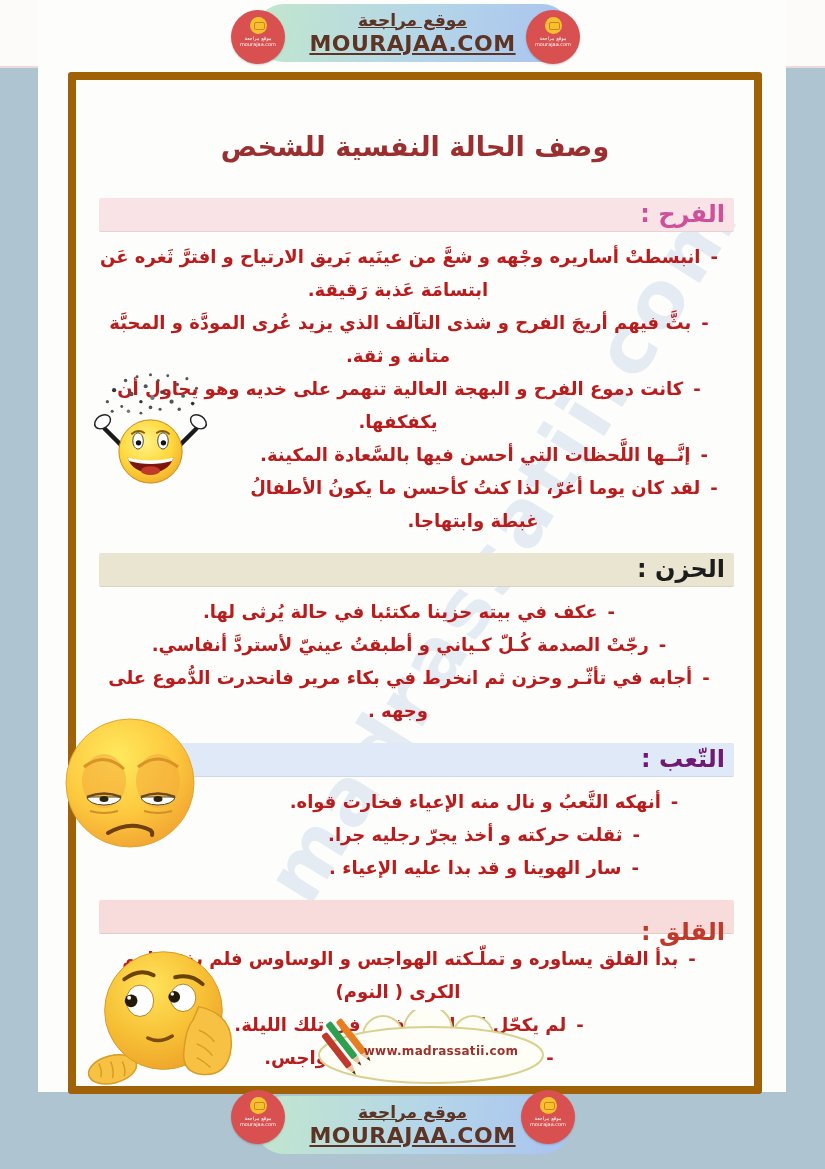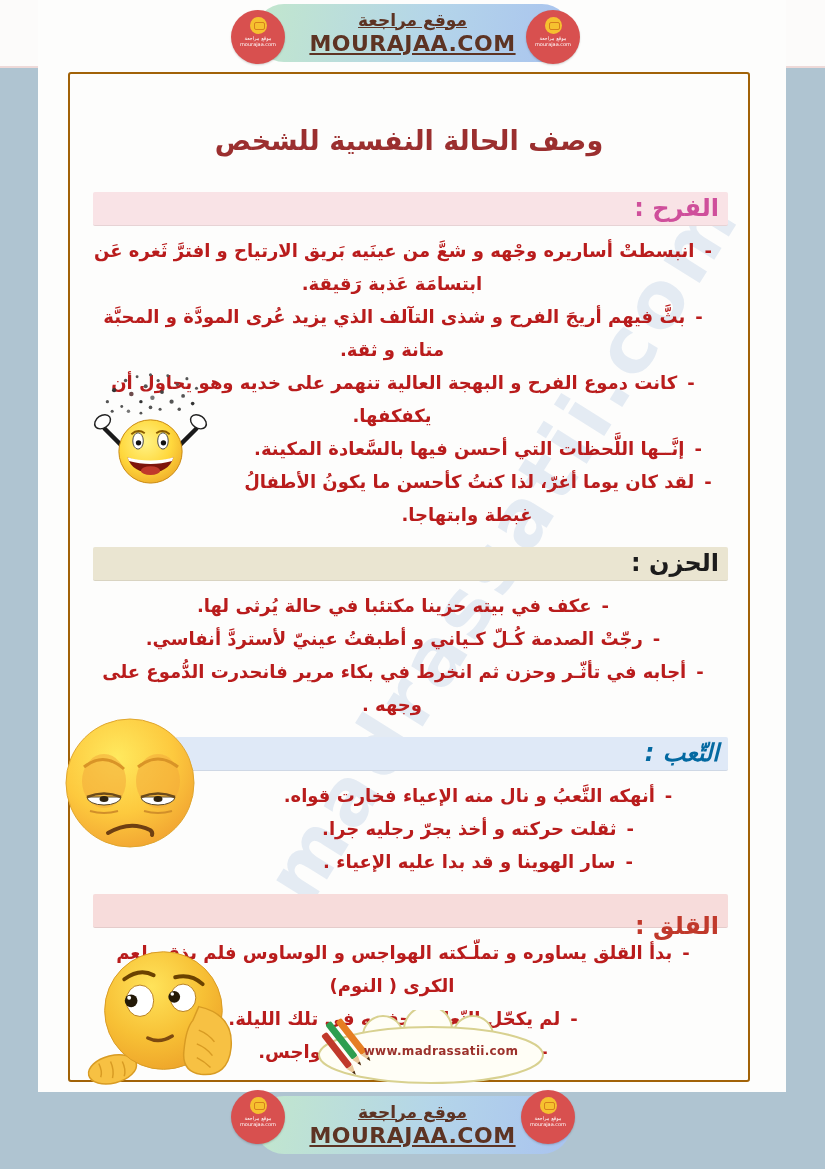--- a/index.html
+++ b/index.html
@@ -5,21 +5,21 @@
   html,body{margin:0;padding:0;}
   body{
     width:825px;height:1169px;position:relative;overflow:hidden;
     background:#afc4d1;
     font-family:"DejaVu Sans","Liberation Sans",sans-serif;
   }
   
   .top-band{position:absolute;left:0;top:0;width:825px;height:66px;background:#fcfbfa;border-bottom:2px solid #eed9d8;}
   
   .page{position:absolute;left:38px;top:0;width:748px;height:1092px;background:#fdfdfc;}
-  .frame{position:absolute;left:30px;top:72px;width:678px;height:1006px;border:2px solid #a16207;border-radius:3px;}
+  .frame{position:absolute;left:30px;top:72px;width:678px;height:1006px;border:8px solid #a16207;border-radius:3px;}
   .content{padding:0 8px;position:relative;z-index:2;}
   
   .pill{position:absolute;left:50%;transform:translateX(-50%);width:316px;height:58px;border-radius:30px;
     background:linear-gradient(100deg,#c2e7cc 0%,#b4d5e9 55%,#a9c3ef 100%);
     display:flex;flex-direction:column;align-items:center;justify-content:center;z-index:10;}
   .pill-name{font-size:17px;font-weight:bold;color:#5d3323;text-decoration:underline;line-height:21px;cursor:pointer;}
   .pill-domain{font-size:22px;font-weight:bold;color:#5d3323;text-decoration:underline;letter-spacing:.5px;line-height:26px;cursor:pointer;}
   .badge{position:absolute;width:54px;height:54px;border-radius:50%;background:#d8504f;z-index:11;
     text-align:center;color:#fff;box-shadow:0 1px 2px rgba(0,0,0,.18);}
   .badge-dot{width:17px;height:17px;border-radius:50%;background:#f6c12f;margin:7px auto 1px;position:relative;}
@@ -75,21 +75,21 @@
       <div class="secbar" style="background: rgb(234, 229, 209);">
         <span class="seclabel" style="color: rgb(28, 28, 28);">الحزن :</span>
       </div>
       <div class="bullets">
         <div class="bullet"><span class="dash">-</span><span>عكف في بيته حزينا مكتئبا في حالة يُرثى لها.</span></div>
         <div class="bullet"><span class="dash">-</span><span>رجّتْ الصدمة كُـلّ كـياني و أطبقتُ عينيّ لأستردَّ أنفاسي.</span></div>
         <div class="bullet"><span class="dash">-</span><span>أجابه في تأثّـر وحزن  ثم انخرط في بكاء مرير فانحدرت الدُّموع على وجهه .</span></div>
       </div>
 
       <div class="secbar" style="background: rgb(223, 233, 247);">
-        <span class="seclabel" style="color: #0369a1; font-style: italic;">التّعب :</span>
+        <span class="seclabel" style="color: #701a75;">التّعب :</span>
       </div>
       <div class="bullets">
         <div class="bullet pad-left"><span class="dash">-</span><span>أنهكه التَّعبُ و نال منه الإعياء فخارت قواه.</span></div>
         <div class="bullet pad-left"><span class="dash">-</span><span>ثقلت حركته و أخذ يجرّ رجليه جرا.</span></div>
         <div class="bullet pad-left"><span class="dash">-</span><span>سار الهوينا و قد بدا عليه الإعياء .</span></div>
       </div>
 
       <div class="secbar" style="background: rgb(247, 220, 219);">
         <span class="seclabel" style="color: rgb(192, 57, 43); margin-top: 16px;">القلق :</span>
       </div>

